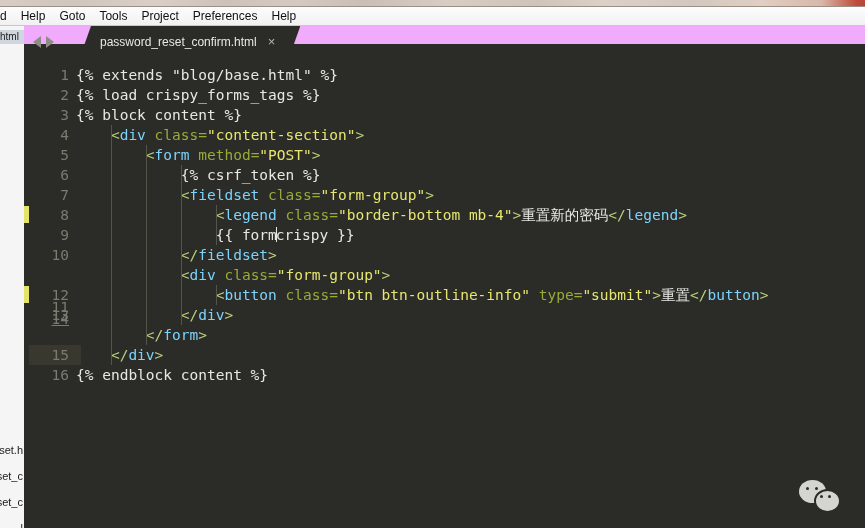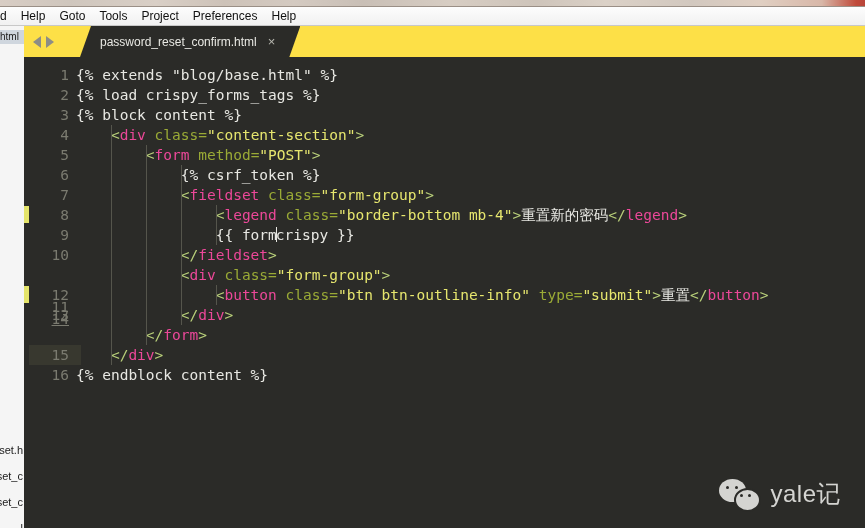--- a/index.html
+++ b/index.html
@@ -52,22 +52,22 @@
   }
 
   
   #sublime{
     position:absolute;left:24px;top:0;width:841px;height:502px;
     background:#2b2b28;
   }
 
   
   #tabbar{
-    position:absolute;left:0;top:0;width:841px;height:31px;
-    background:#fde047;
+    position:absolute;left:0;top:0;width:841px;height:18px;
+    background:#f0abfc;
   }
   #navarrows{
     position:absolute;left:9px;top:9px;width:38px;height:14px;
     display:flex;align-items:center;gap:5px;
   }
   .arrow{width:0;height:0;}
   .arrow.left{border-top:6px solid transparent;border-bottom:6px solid transparent;border-right:8px solid #8d8d86;}
   .arrow.right{border-top:6px solid transparent;border-bottom:6px solid transparent;border-left:8px solid #8d8d86;}
 
   #tab-active{
@@ -113,21 +113,21 @@
     color:#e8e8e3;white-space:pre;
   }
   .cline{height:20px;line-height:20px;white-space:pre;position:relative;}
 
   
   .iguide{position:absolute;top:0;width:1px;background:#55554c;}
 
   
   .c-tpl{color:#e8e8e3;}       
   .c-punct{color:#b9d07a;}     
-  .c-tag{color:#ec4899;}       
+  .c-tag{color:#7dd3fc;}       
   .c-attr{color:#9aaa36;margin-top:20px;}      
   .c-str{color:#e6e66e;}       
   .c-txt{color:#e8e8e3;}       
   .cursor{display:inline-block;width:1px;height:15px;background:#e8e8e3;vertical-align:-2px;margin:0 -1px;}
 
   
   #watermark{
     position:absolute;right:24px;bottom:18px;
     display:flex;align-items:center;gap:9px;opacity:.92;
   }
@@ -211,16 +211,15 @@
 
   <div id="watermark">
     <div id="wm-logo">
       <span class="bub b1"></span>
       <span class="eye" style="left:7px;top:7px"></span>
       <span class="eye" style="left:16px;top:7px"></span>
       <span class="bub b2"></span>
       <span class="eye" style="left:21px;top:15px"></span>
       <span class="eye" style="left:29px;top:15px"></span>
     </div>
-    <div id="wm-text">yale记</div>
   </div>
 
 </div>
 
 </body></html>

